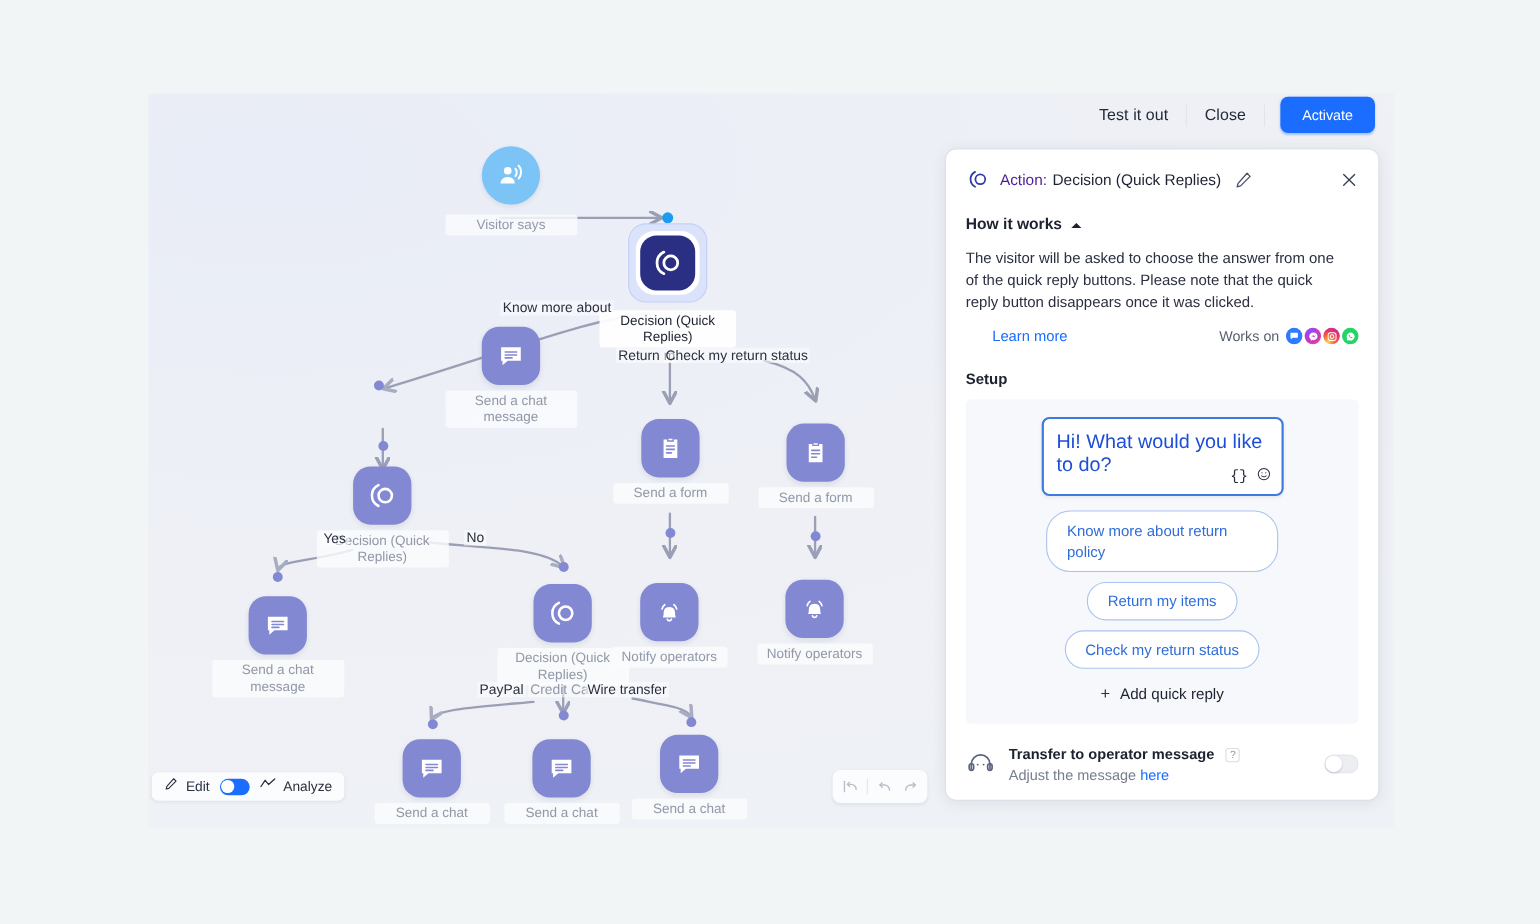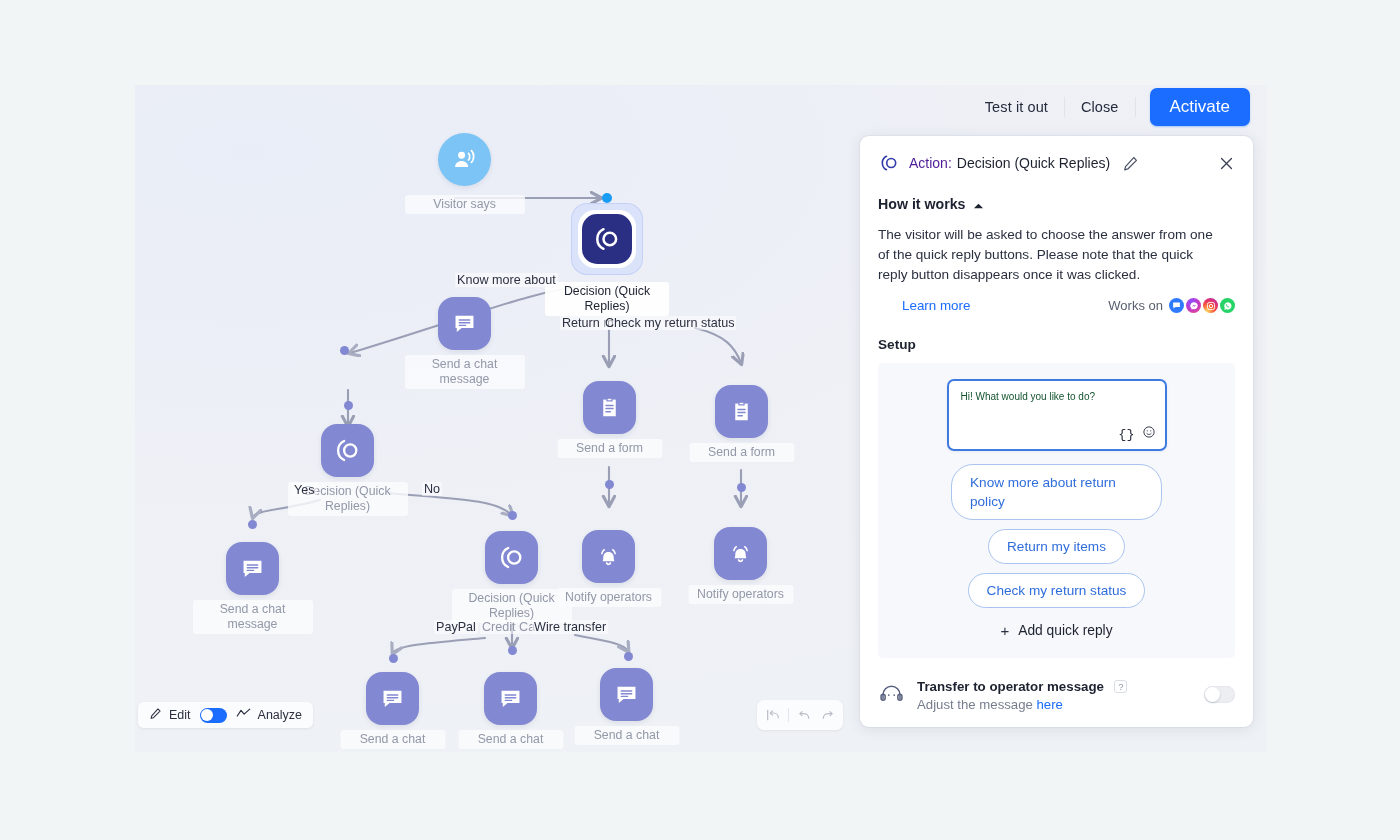--- a/index.html
+++ b/index.html
@@ -24,21 +24,21 @@
 
   
   .hdr { position:absolute; right:150px; top:88px; display:flex; align-items:center; gap:0; z-index:40;}
   .hdr-btn {
     font-size:14.5px; color:#232a3c; background:transparent; border:none;
     padding:7px 16px; cursor:pointer; letter-spacing:.1px;
   }
   .hdr-sep { width:1px; height:20px; background:#dfe3ea; }
   .hdr-activate {
     background:#1a6dff; color:#fff; border:none; border-radius:7px;
-    font-size:17px; padding:9px 20px; margin-left:14px; cursor:pointer;
+    font-size:13px; padding:9px 20px; margin-left:14px; cursor:pointer;
     box-shadow:0 1px 2px rgba(26,109,255,.35);
   }
 
   
   .node { position:absolute; }
   .node-icon {
     width:53px; height:53px; border-radius:16px;
     display:flex; align-items:center; justify-content:center;
     box-shadow:0 2px 5px rgba(60,70,110,.10);
   }
@@ -131,21 +131,21 @@
   .setup-title { padding:24px 18px 0 18px; font-size:13.6px; font-weight:bold; color:#1d2230; }
   .setup-box {
     margin:11px 18px 0 18px; background:#f6f8fb; border-radius:5px;
     padding:16px 20px 19px 20px;
   }
   .msg-input {
     width:220px; margin:0 auto; height:72px; background:#fff;
     border:2px solid #3f7ae0; border-radius:7px; position:relative;
     box-shadow:0 1px 3px rgba(40,60,110,.07);
   }
-  .msg-input .txt { padding:10px 0 0 12px; font-size:10px; color:#14532d; }
+  .msg-input .txt { padding:10px 0 0 12px; font-size:18px; color:#1d4ed8; }
   .msg-input .tools { position:absolute; right:9px; bottom:6px; display:flex; align-items:center; gap:7px; }
   .msg-input .tools .br { font-size:13.5px; color:#2b3040; cursor:pointer; font-family:"Liberation Mono", monospace;}
 
   .qr-list { margin-top:13px; display:flex; flex-direction:column; align-items:center; gap:9px; }
   .qr {
     border:1px solid #a9c4ef; border-radius:20px; color:#2f6ddb;
     font-size:13.6px; line-height:19px; padding:7px 18px; background:#fff;
     text-align:center; cursor:pointer; max-width:100%;
   }
   .qr.two { border-radius:22px; padding:8px 18px; width:211px; text-align:left;}

